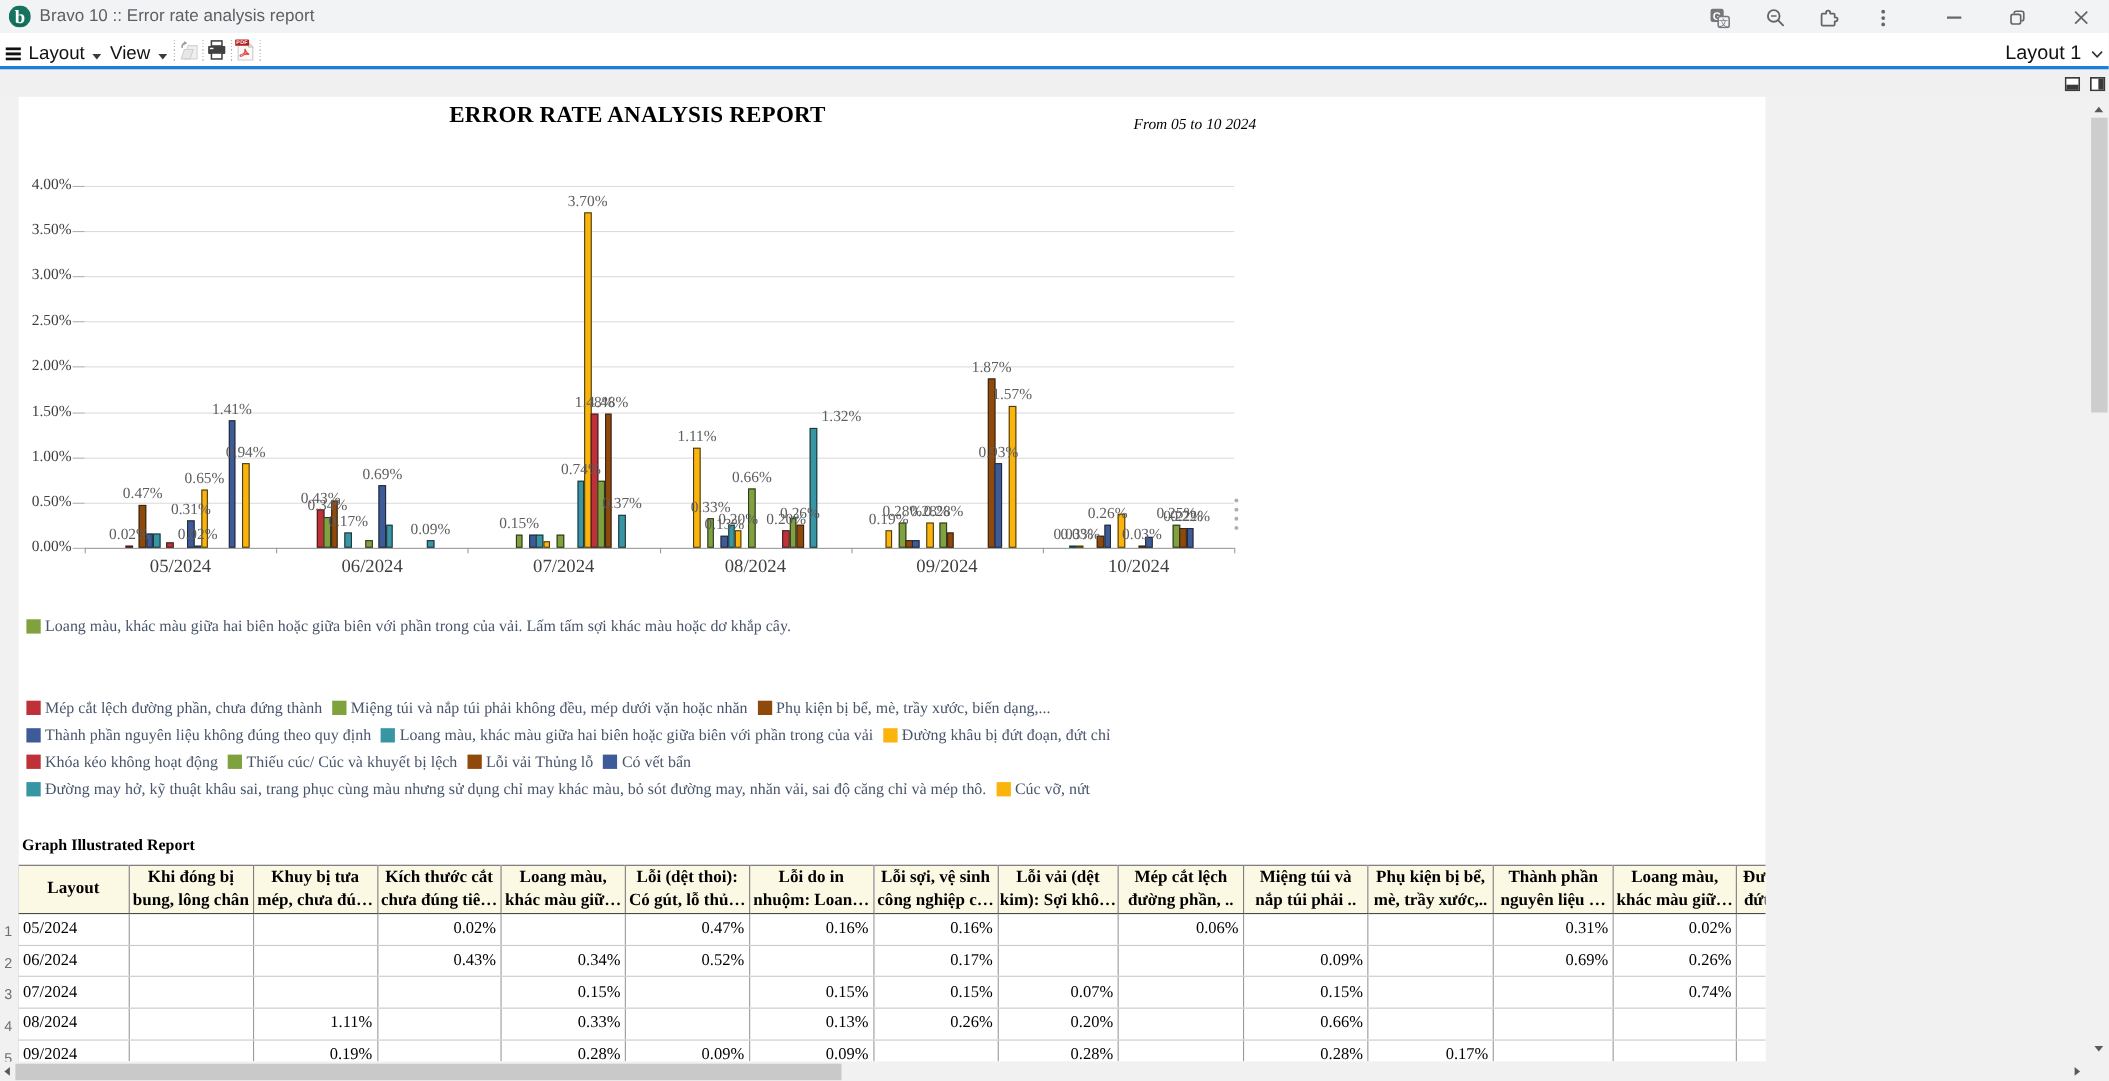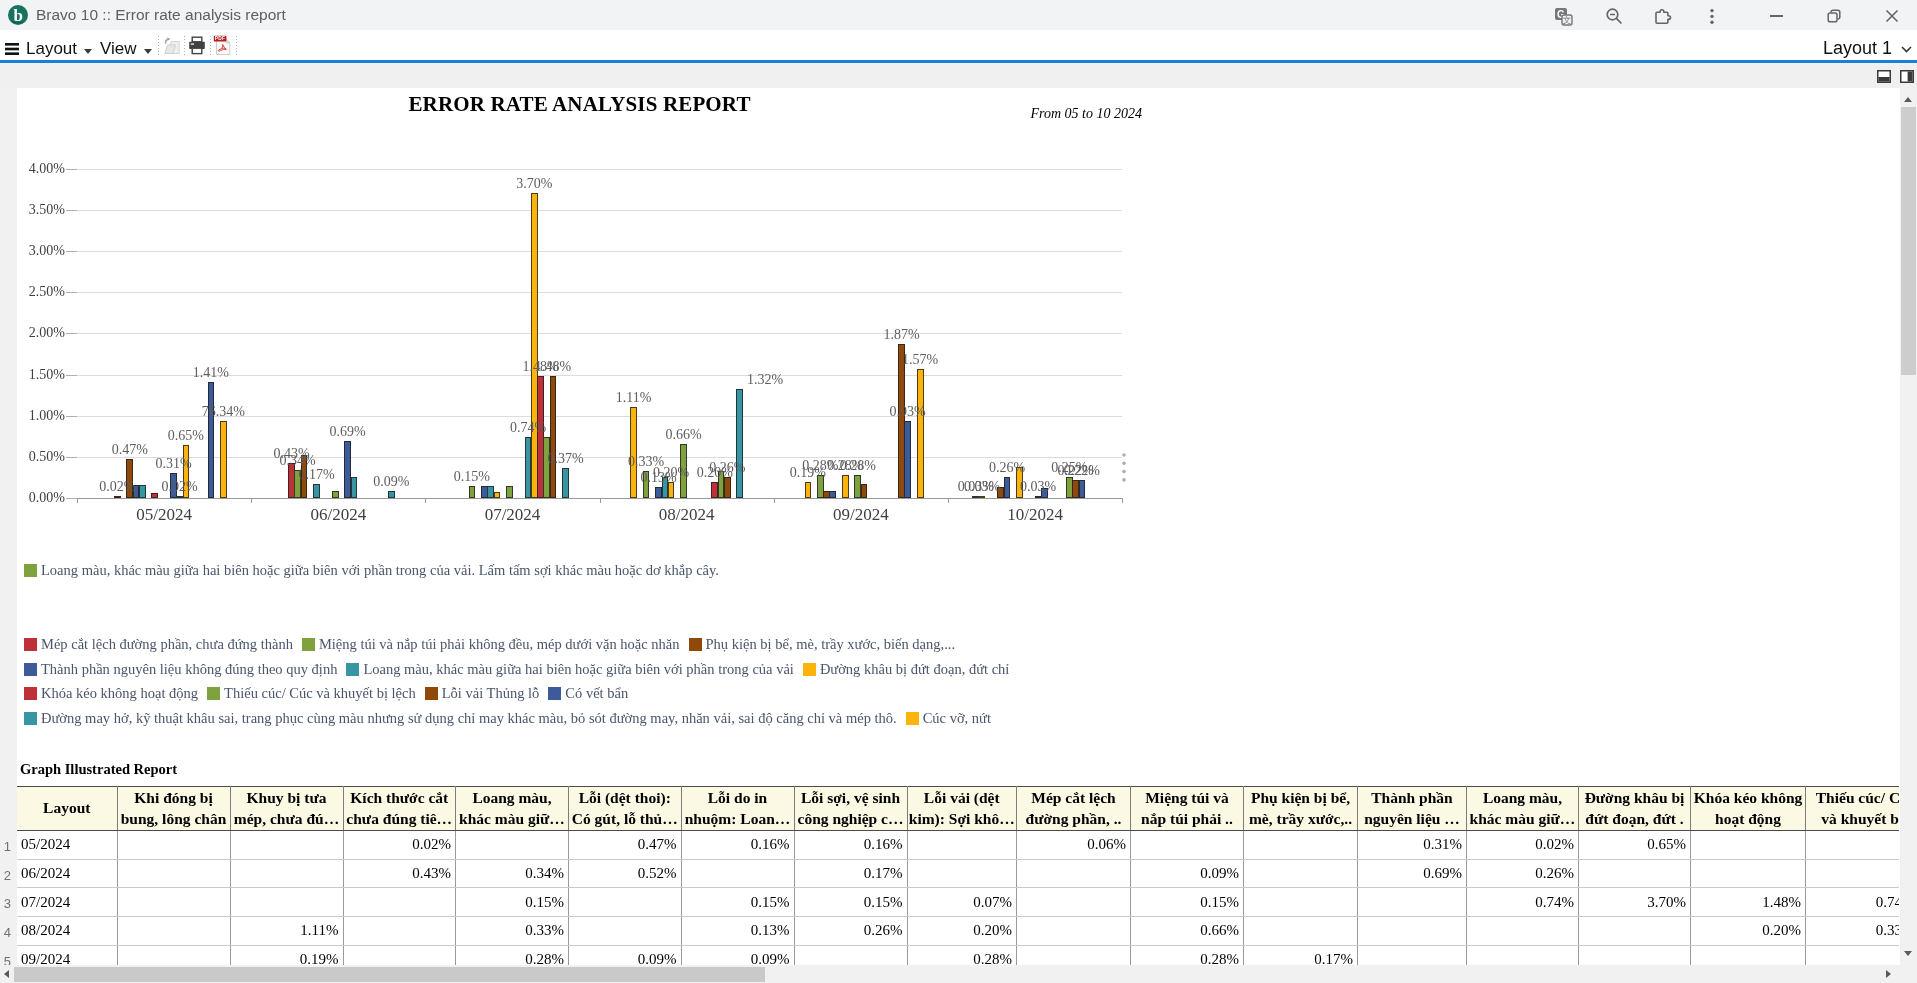--- a/index.html
+++ b/index.html
@@ -1,21 +1,21 @@
 <!DOCTYPE html>
 <html><head><meta charset="utf-8">
 <style>
 *{margin:0;padding:0;box-sizing:border-box}
 html,body{width:1917px;height:983px;overflow:hidden;background:#f1f1f1;
  font-family:"Liberation Sans",sans-serif;-webkit-font-smoothing:antialiased}
 .abs{position:absolute}
 #titlebar{position:absolute;left:0;top:0;width:1917px;height:30px;background:#f2f3f4}
 #menubar{position:absolute;left:0;top:30px;width:1917px;height:33px;background:#fff;border-bottom:3px solid #1b7fd9}
 #toolstrip{position:absolute;left:0;top:66px;width:1917px;height:22px;background:#f0f0f1}
-#report{position:absolute;left:17px;top:88px;width:1883px;height:877px;background:#fff;overflow:hidden}
+#report{position:absolute;left:17px;top:88px;width:1588px;height:877px;background:#fff;overflow:hidden}
 .serif{font-family:"Liberation Serif",serif}
 .glin{position:absolute;height:1px;background:#dcdcdc}
 .ylab{position:absolute;left:0;width:48px;text-align:right;font-family:"Liberation Serif",serif;font-size:14px;color:#3f3f3f}
 .mlab{position:absolute;width:80px;text-align:center;font-family:"Liberation Serif",serif;font-size:17px;color:#3f3f3f}
 .bar{position:absolute;border:1px solid rgba(30,30,30,.8)}
 .blab{position:absolute;width:64px;text-align:center;font-family:"Liberation Serif",serif;font-size:14px;color:#5e5e5e}
 .lrow{position:absolute;left:7px;white-space:nowrap;font-family:"Liberation Serif",serif;font-size:14.5px;color:#49556a;line-height:17px}
 .lrow .sq{display:inline-block;width:13px;height:13px;margin-right:4px;vertical-align:-2px}
 .lrow .it{margin-right:9px}
 table{border-collapse:collapse;table-layout:fixed;background:#fff}
@@ -214,21 +214,21 @@
     <div class="bar" style="left:1024.1px;top:400.1px;width:6.8px;height:9.9px;background:#3D5B99"></div>
     <div class="bar" style="left:1049.0px;top:389.4px;width:6.8px;height:20.6px;background:#7FA13E"></div>
     <div class="bar" style="left:1055.3px;top:391.9px;width:6.8px;height:18.1px;background:#8F4A0B"></div>
     <div class="bar" style="left:1061.5px;top:391.9px;width:6.8px;height:18.1px;background:#3D5B99"></div>
 <div class="blab" style="left:68.3px;top:391.4px">0.02%</div>
     <div class="blab" style="left:80.8px;top:354.3px">0.47%</div>
     <div class="blab" style="left:124.5px;top:367.5px">0.31%</div>
     <div class="blab" style="left:130.7px;top:391.4px">0.02%</div>
     <div class="blab" style="left:136.9px;top:339.5px">0.65%</div>
     <div class="blab" style="left:161.9px;top:276.9px">1.41%</div>
-    <div class="blab" style="left:174.4px;top:315.6px">76.34%</div>
+    <div class="blab" style="left:174.4px;top:315.6px">0.94%</div>
     <div class="blab" style="left:242.5px;top:357.6px">0.43%</div>
     <div class="blab" style="left:248.7px;top:365.0px">0.34%</div>
     <div class="blab" style="left:267.5px;top:379.0px">0.17%</div>
     <div class="blab" style="left:298.7px;top:336.2px">0.69%</div>
     <div class="blab" style="left:342.3px;top:385.6px">0.09%</div>
     <div class="blab" style="left:422.9px;top:380.6px">0.15%</div>
     <div class="blab" style="left:479.1px;top:332.1px">0.74%</div>
     <div class="blab" style="left:485.3px;top:88.3px">3.70%</div>
     <div class="blab" style="left:491.6px;top:271.1px">1.48%</div>
     <div class="blab" style="left:504.1px;top:271.1px">1.48%</div>

